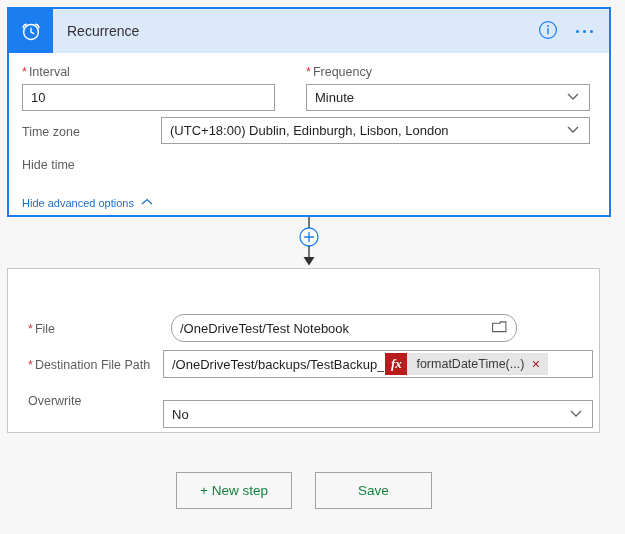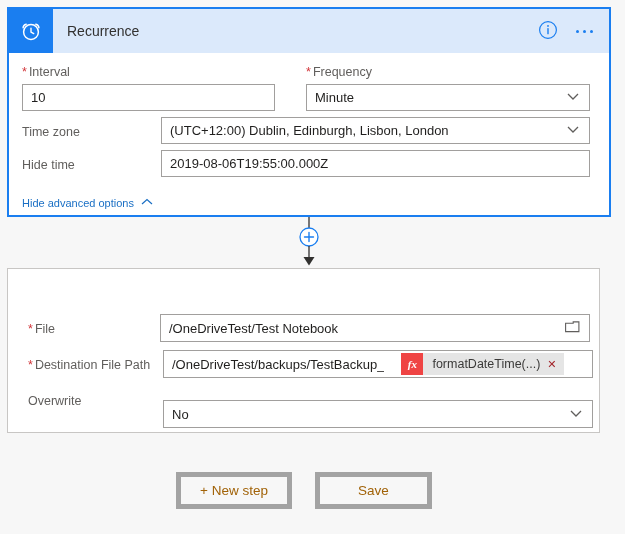--- a/index.html
+++ b/index.html
@@ -156,54 +156,53 @@
 
   
   .token {
     display: inline-flex;
     align-items: stretch;
     height: 22px;
     flex: 0 0 auto;
     margin-left: 1px;
   }
   .token .fx {
-    background: #ef4444;
+    background: #b91c1c;
     color: #ffffff;
     width: 22px;
     display: flex;
     align-items: center;
     justify-content: center;
     font-family: "Liberation Serif", serif;
     font-style: italic;
-    font-size: 11px;
+    font-size: 13px;
     font-weight: bold;
-    margin-left: 16px;
   }
   .token .tok-body {
     background: #e5e5e5;
     color: #3b3a39;
     display: flex;
     align-items: center;
     gap: 7px;
     padding: 0 7px 0 9px;
     font-size: 12.5px;
     white-space: nowrap;
   }
   .token .tok-x {
     color: #a4262c;
     font-size: 11px;
   }
 
   
   .btn {
     position: absolute;
     box-sizing: border-box;
-    border: 5px solid #a3a3a3;
+    border: 1px solid #a3a3a3;
     background: #f7f7f7;
-    color: #a16207;
+    color: #15803d;
     font-size: 13.5px;
     display: flex;
     align-items: center;
     justify-content: center;
     cursor: pointer;
   }
   #new-step-btn { left: 176px; top: 472px; width: 116px; height: 37px; }
   #save-btn     { left: 315px; top: 472px; width: 117px; height: 37px; }
 </style>
 </head>
@@ -249,32 +248,29 @@
       <span class="value">Minute</span>
       <span class="chev">
         <svg width="16" height="16" viewBox="0 0 16 16" aria-hidden="true">
             <path d="M3 6 L8 11 L13 6" fill="none" stroke="#605e5c" stroke-width="1.3"></path>
           </svg>
       </span>
     </div>
 
     <div class="field-label" style="left:13px; top:72px;"><span>Time zone</span></div>
     <div class="field-box" style="left:152px; top:64px; width:429px; height:27px;">
-      <span class="value">(UTC+12:00) Dublin, Edinburgh, Lisbon, London</span>
+      <span class="value">(UTC+18:00) Dublin, Edinburgh, Lisbon, London</span>
       <span class="chev">
         <svg width="16" height="16" viewBox="0 0 16 16" aria-hidden="true">
             <path d="M3 6 L8 11 L13 6" fill="none" stroke="#605e5c" stroke-width="1.3"></path>
           </svg>
       </span>
     </div>
 
     <div class="field-label" style="left:13px; top:105px;"><span>Hide time</span></div>
-    <div class="field-box" style="left:152px; top:97px; width:429px; height:27px;">
-      <span class="value">2019-08-06T19:55:00.000Z</span>
-    </div>
 
     <div class="linkish" style="left:13px; top:142px;">
       <span>Hide advanced options</span>
       <span>
         <svg width="14" height="14" viewBox="0 0 14 14" aria-hidden="true">
             <path d="M2 9 L7 4.5 L12 9" fill="none" stroke="#1a6fc4" stroke-width="1.2"></path>
           </svg>
       </span>
     </div>
 
@@ -290,21 +286,21 @@
     <path d="M24.5 40 L30 48.5 L35.5 40 Z" fill="#323130"></path>
   </svg>
 </div>
 
 <div class="card" id="copyfile-card">
 
 
   <div class="card-body">
 
     <div class="field-label" style="left:20px; top:53px;"><span class="req-star">*</span><span>File</span></div>
-    <div class="field-box" style="left:152px; top:45px; width:430px; height:28px;">
+    <div class="field-box" style="left:163px; top:45px; width:346px; height:28px;border-radius:13px;">
       <span class="value">/OneDriveTest/Test Notebook</span>
       <span class="chev">
         <svg width="17" height="16" viewBox="0 0 17 16" aria-hidden="true">
           <path d="M1.6 4.2 H9.2 V2.9 H14.9 V12.6 H1.6 Z" fill="none" stroke="#605e5c" stroke-width="1.1"></path>
         </svg>
       </span>
     </div>
 
     <div class="field-label" style="left:20px; top:89px;"><span class="req-star">*</span><span>Destination File Path</span></div>
     <div class="field-box" style="left:155px; top:81px; width:430px; height:28px; padding:0 4px 0 8px;">

